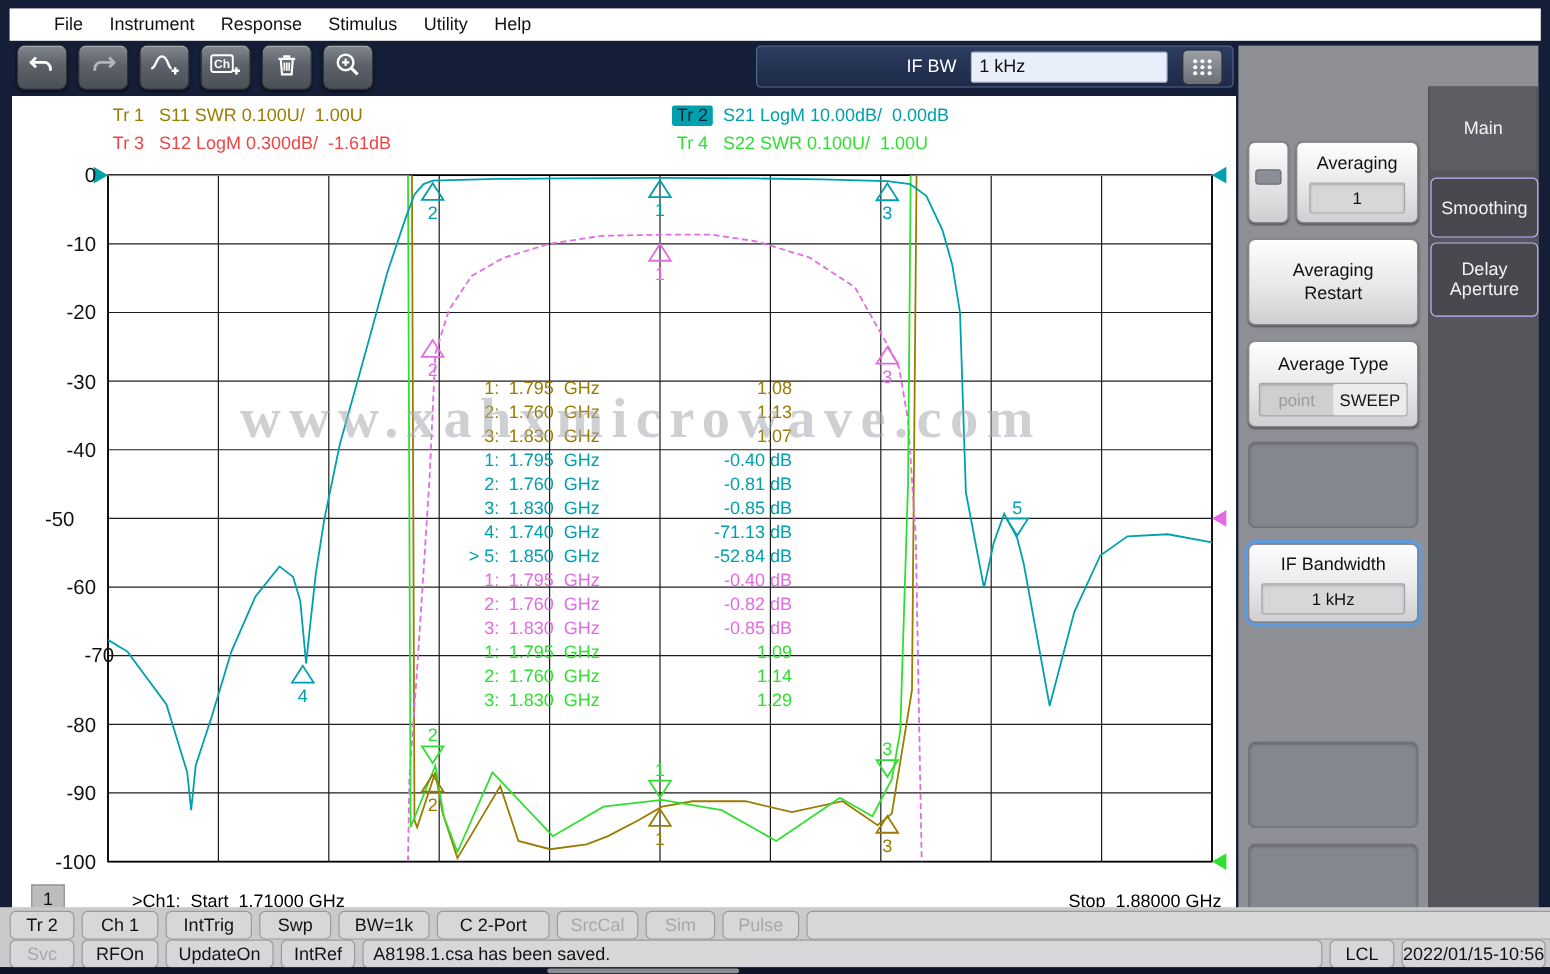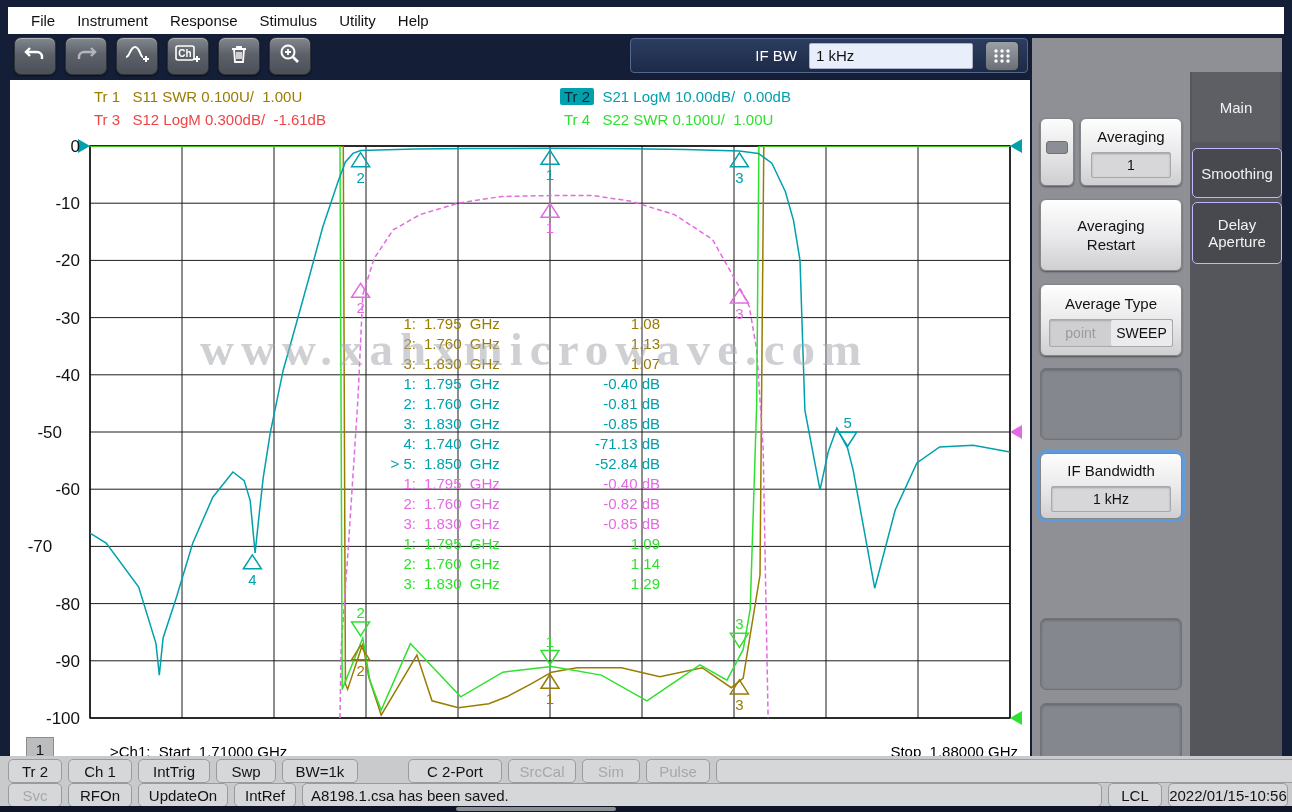--- a/index.html
+++ b/index.html
@@ -1,21 +1,21 @@
 <!DOCTYPE html>
 <html><head>
 <meta charset="utf-8">
 <style>
   html,body{margin:0;padding:0;}
   body{width:1292px;height:812px;overflow:hidden;position:relative;background:#141e36;
        font-family:"Liberation Sans",sans-serif;-webkit-font-smoothing:antialiased;}
   .abs{position:absolute;}
   
   #menubar{left:8px;top:7px;right:8px;height:27px;background:#ffffff;display:flex;align-items:center;
-           gap:0;padding-left:12px;}
+           gap:0;padding-left:26px;}
   .menu-item{font-size:15px;color:#111;padding:3px 11px;cursor:default;}
   
   #toolbar{left:14px;top:37px;height:38px;display:flex;gap:9px;}
   .tbtn{width:40px;height:36px;border-radius:7px;border:1px solid #2e3339;
         background:linear-gradient(180deg,#83888f 0%,#5d626a 45%,#4b5057 100%);
         box-shadow:inset 0 1px 0 rgba(255,255,255,.35),0 1px 2px rgba(0,0,0,.5);
         display:flex;align-items:center;justify-content:center;color:#fff;}
   .tbtn.dim{color:#b3b7bd;}
   
   #ifbw-group{left:630px;top:38px;width:398px;height:35px;background:linear-gradient(180deg,#2c3d60,#1d2a47);
@@ -339,21 +339,21 @@
     </span>
     <span class="abs" style="right:12px;top:-8px;white-space:pre"><span>Stop</span>  <span>1.88000 GHz</span></span>
   </div>
 <div class="ylab" style="left: 26px; top: 57px;">0</div>
     <div class="ylab" style="left: 26px; top: 114.2px;">-10</div>
     <div class="ylab" style="left: 26px; top: 171.4px;">-20</div>
     <div class="ylab" style="left: 26px; top: 228.6px;">-30</div>
     <div class="ylab" style="left: 26px; top: 285.8px;">-40</div>
     <div class="ylab" style="left: 8px; top: 343px;">-50</div>
     <div class="ylab" style="left: 26px; top: 400.2px;">-60</div>
-    <div class="ylab" style="left: 8px; top: 457.4px; text-align: center;">-70</div>
+    <div class="ylab" style="left: 41px; top: 457.4px;">-70</div>
     <div class="ylab" style="left: 26px; top: 514.6px;">-80</div>
     <div class="ylab" style="left: 26px; top: 571.8px;">-90</div>
     <div class="ylab" style="left: 26px; top: 629px;">-100</div>
   </div>
 
 <div class="abs" id="watermark">www.xahxmicrowave.com</div>
 
 <div class="abs" id="panel">
   <div class="abs" id="tabcol">
     <div class="tab active" style="top:0;height:70px">Main</div>
@@ -388,21 +388,21 @@
     </div>
 </div>
 
 <div class="abs" id="statusbar">
   <div class="segrow" id="statrow1" style="top:3px">
       <div class="sseg" style="width: 52px;">Tr 2</div>
       <div class="sseg" style="width: 62px;">Ch 1</div>
       <div class="sseg" style="width: 70px;">IntTrig</div>
       <div class="sseg" style="width: 58px;">Swp</div>
       <div class="sseg" style="width: 74px;">BW=1k</div>
-      <div class="sseg" style="width: 92px; margin-left: 44px;">C  2-Port</div>
+      <div class="sseg" style="width: 92px;">C  2-Port</div>
       <div class="sseg dim" style="width: 66px;">SrcCal</div>
       <div class="sseg dim" style="width: 56px;">Sim</div>
       <div class="sseg dim" style="width: 62px;">Pulse</div>
       <div class="sseg dim" style="width: 632px;"></div>
     </div>
   <div class="segrow" id="statrow2" style="top:27px">
       <div class="sseg dim" style="width: 52px;">Svc</div>
       <div class="sseg" style="width: 62px;">RFOn</div>
       <div class="sseg" style="width: 88px;">UpdateOn</div>
       <div class="sseg" style="width: 60px;">IntRef</div>

